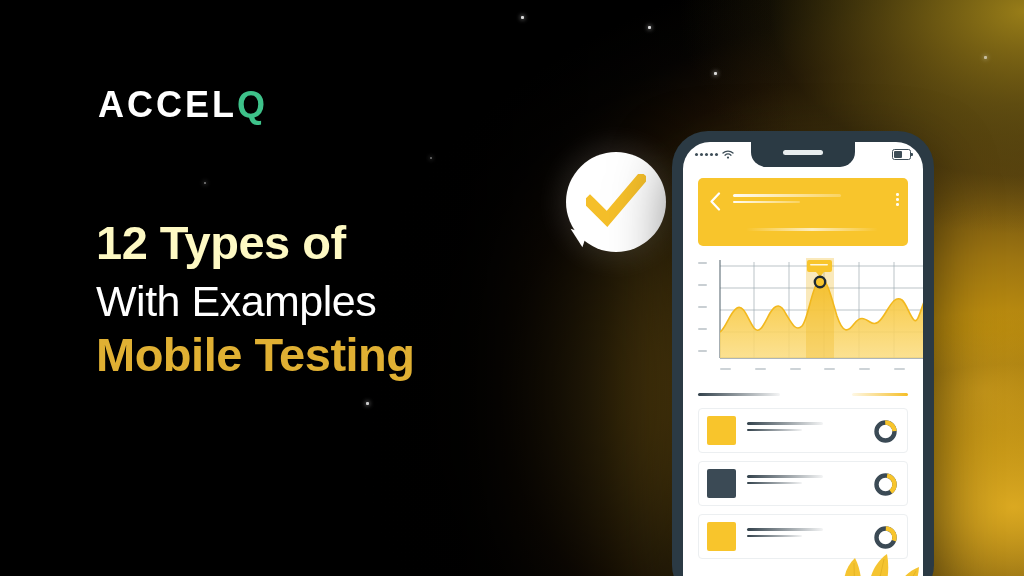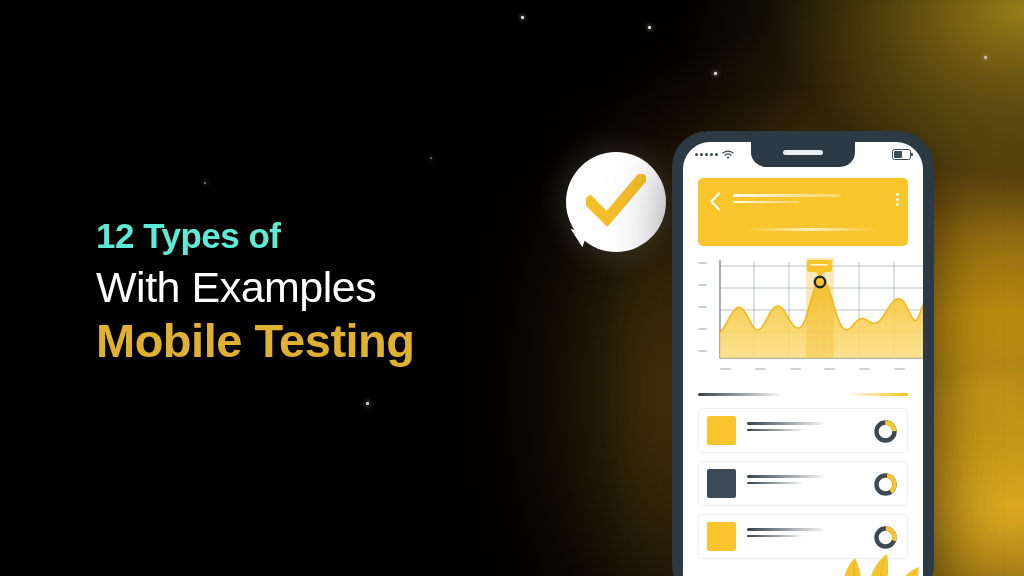--- a/index.html
+++ b/index.html
@@ -40,21 +40,21 @@
   
   #logo{position:absolute;left:98px;top:84px;display:flex;align-items:baseline;
         letter-spacing:2px;}
   #logo .lg-main{font-size:36px;font-weight:700;color:#ffffff;
         font-family:"Liberation Sans",sans-serif;letter-spacing:3px;}
   #logo .lg-q{font-size:36px;font-weight:700;color:#3ec28a;letter-spacing:1px;}
 
   
   #headline{position:absolute;left:96px;top:216px;width:520px;}
   .hl{margin:0;font-weight:700;letter-spacing:-0.5px;line-height:1.16;}
-  .hl-1{font-size:35px;color:#5eead4;}
+  .hl-1{font-size:47px;color:#fef9c3;}
   .hl-2{font-size:47px;color:#e0b033;margin-top:2px;}
   .hl-3{font-size:43px;color:#ffffff;font-weight:500;margin-top:6px;}
 
   
   #check-bubble{position:absolute;left:566px;top:152px;width:100px;height:100px;}
   #check-bubble .circle{position:absolute;inset:0;background:#fff;border-radius:50%;
       box-shadow:0 0 26px 8px rgba(255,255,255,0.10);}
   #check-bubble .tail{position:absolute;left:2px;bottom:7px;width:0;height:0;
       border-left:17px solid transparent;border-top:14px solid #fff;
       transform:rotate(18deg);}
@@ -144,20 +144,24 @@
   <div>
     <span class="star" style="left:521px;top:16px;width:3px;height:3px;"></span>
     <span class="star" style="left:648px;top:26px;width:3px;height:3px;"></span>
     <span class="star" style="left:714px;top:72px;width:3px;height:3px;"></span>
     <span class="star" style="left:204px;top:182px;width:2px;height:2px;opacity:.5;"></span>
     <span class="star" style="left:430px;top:157px;width:2px;height:2px;opacity:.45;"></span>
     <span class="star" style="left:366px;top:402px;width:3px;height:3px;opacity:.8;"></span>
     <span class="star" style="left:984px;top:56px;width:3px;height:3px;opacity:.6;"></span>
   </div>
 
+  <div id="logo">
+    <span class="lg-main">ACCEL</span>
+    <span class="lg-q">Q</span>
+  </div>
 
   <div id="headline">
     <p class="hl hl-1">12 Types of</p>
     <p class="hl hl-3">With Examples</p>
     <p class="hl hl-2">Mobile Testing</p>
   </div>
 
   <div id="check-bubble">
     <div class="tail"></div>
     <div class="circle"></div>

